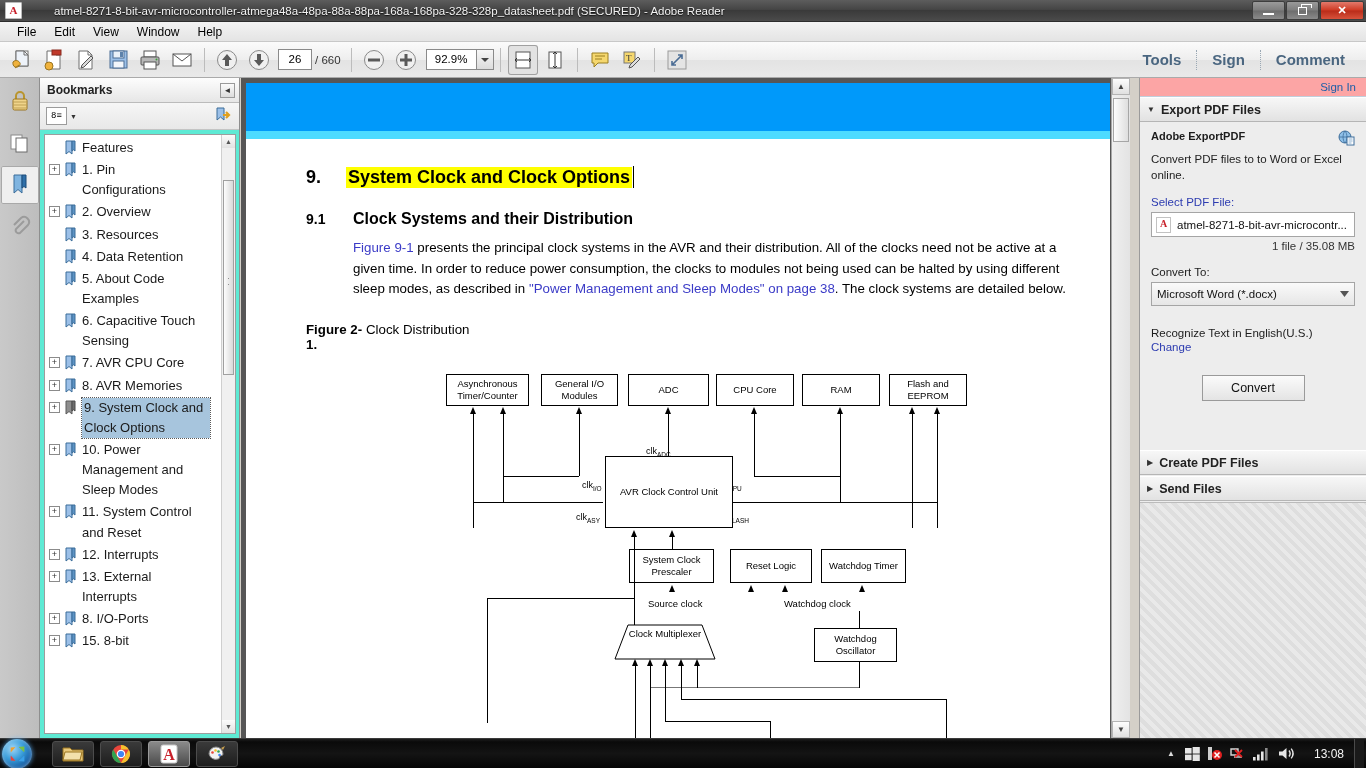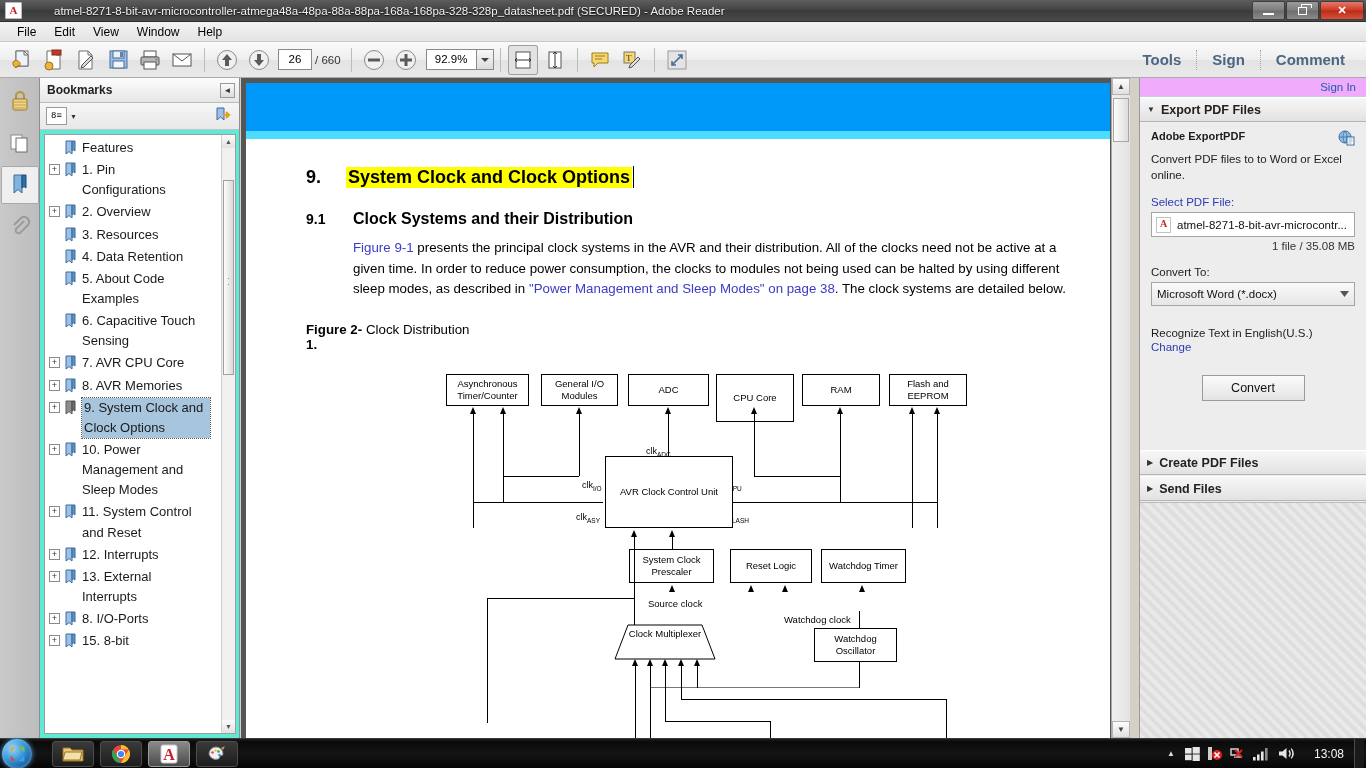--- a/index.html
+++ b/index.html
@@ -243,21 +243,21 @@
     position:absolute; left:1px; right:1px; top:20px; height:44px;
     background:linear-gradient(to right,#fdfdfd,#dedede); border:1px solid #a6a6a6;
   }
 
   
   .rightpanel {
     position:absolute; left:1139px; top:78px; width:227px; height:660px;
     background:#ededed; border-left:1px solid #9b9b9b;
   }
   .signinbar {
-    height:19px; background:#f0abfc; border-bottom:1px solid #c0cfdc;
+    height:19px; background:#fca5a5; border-bottom:1px solid #c0cfdc;
     display:flex; align-items:center; justify-content:flex-end; padding-right:10px;
   }
   .signin-link { font-size:11.5px; color:#1e5fa8; }
   .rp-section {
     height:25px; background:linear-gradient(to bottom,#f7f7f7,#e2e2e2);
     border-top:1px solid #fff; border-bottom:1px solid #b5b5b5;
     display:flex; align-items:center; padding-left:7px;
   }
   .rp-tri { font-size:8px; color:#333; margin-right:6px; }
   .rp-section-t { font-size:12.5px; font-weight:bold; color:#222; }
@@ -731,21 +731,21 @@
 
           <div class="dbox" style="left:200px; top:8px; width:83px; height:32px;">
               <span>Asynchronous Timer/Counter</span>
             </div>
           <div class="dbox" style="left:295px; top:8px; width:77px; height:32px;">
               <span>General I/O Modules</span>
             </div>
           <div class="dbox" style="left:382px; top:8px; width:81px; height:32px;">
               <span>ADC</span>
             </div>
-          <div class="dbox" style="left:470px; top:8px; width:78px; height:48px;">
+          <div class="dbox" style="left:470px; top:8px; width:78px; height:32px;">
               <span>CPU Core</span>
             </div>
           <div class="dbox" style="left:556px; top:8px; width:78px; height:32px;">
               <span>RAM</span>
             </div>
           <div class="dbox" style="left:643px; top:8px; width:78px; height:32px;">
               <span>Flash and EEPROM</span>
             </div>
 
           <div class="arrowup" style="left:224px; top:41px;"></div>
@@ -799,21 +799,21 @@
           <div class="vline" style="left:388px; top:215px; height:59px;"></div>
           <div class="hline" style="left:241px; top:232px; width:148px;"></div>
           <div class="vline" style="left:241px; top:232px; height:125px;"></div>
 
           <div class="arrowup" style="left:423px; top:219px;"></div>
           <div class="arrowup" style="left:502px; top:219px;"></div>
           <div class="arrowup" style="left:536px; top:219px;"></div>
           <div class="arrowup" style="left:613px; top:219px;"></div>
 
           <div class="dlabel" style="left:402px; top:232px; font-size:9.5px;">Source clock</div>
-          <div class="dlabel" style="left:538px; top:232px; font-size:9.5px;margin-top:16px;">Watchdog clock</div>
+          <div class="dlabel" style="left:538px; top:232px; font-size:9.5px;">Watchdog clock</div>
 
           <svg style="position:absolute; left:368px; top:258px;" width="102" height="36" viewBox="0 0 102 36">
             <path d="M14 1 L88 1 L101 35 L1 35 Z" fill="#fff" stroke="#000"></path>
           </svg>
           <div class="mux" style="left:378px; top:262px; width:82px;">Clock Multiplexer</div>
 
           <div class="dbox" style="left:568px; top:262px; width:83px; height:34px;">
               <span>Watchdog Oscillator</span>
             </div>
           <div class="vline" style="left:613px; top:245px; height:18px;"></div>

